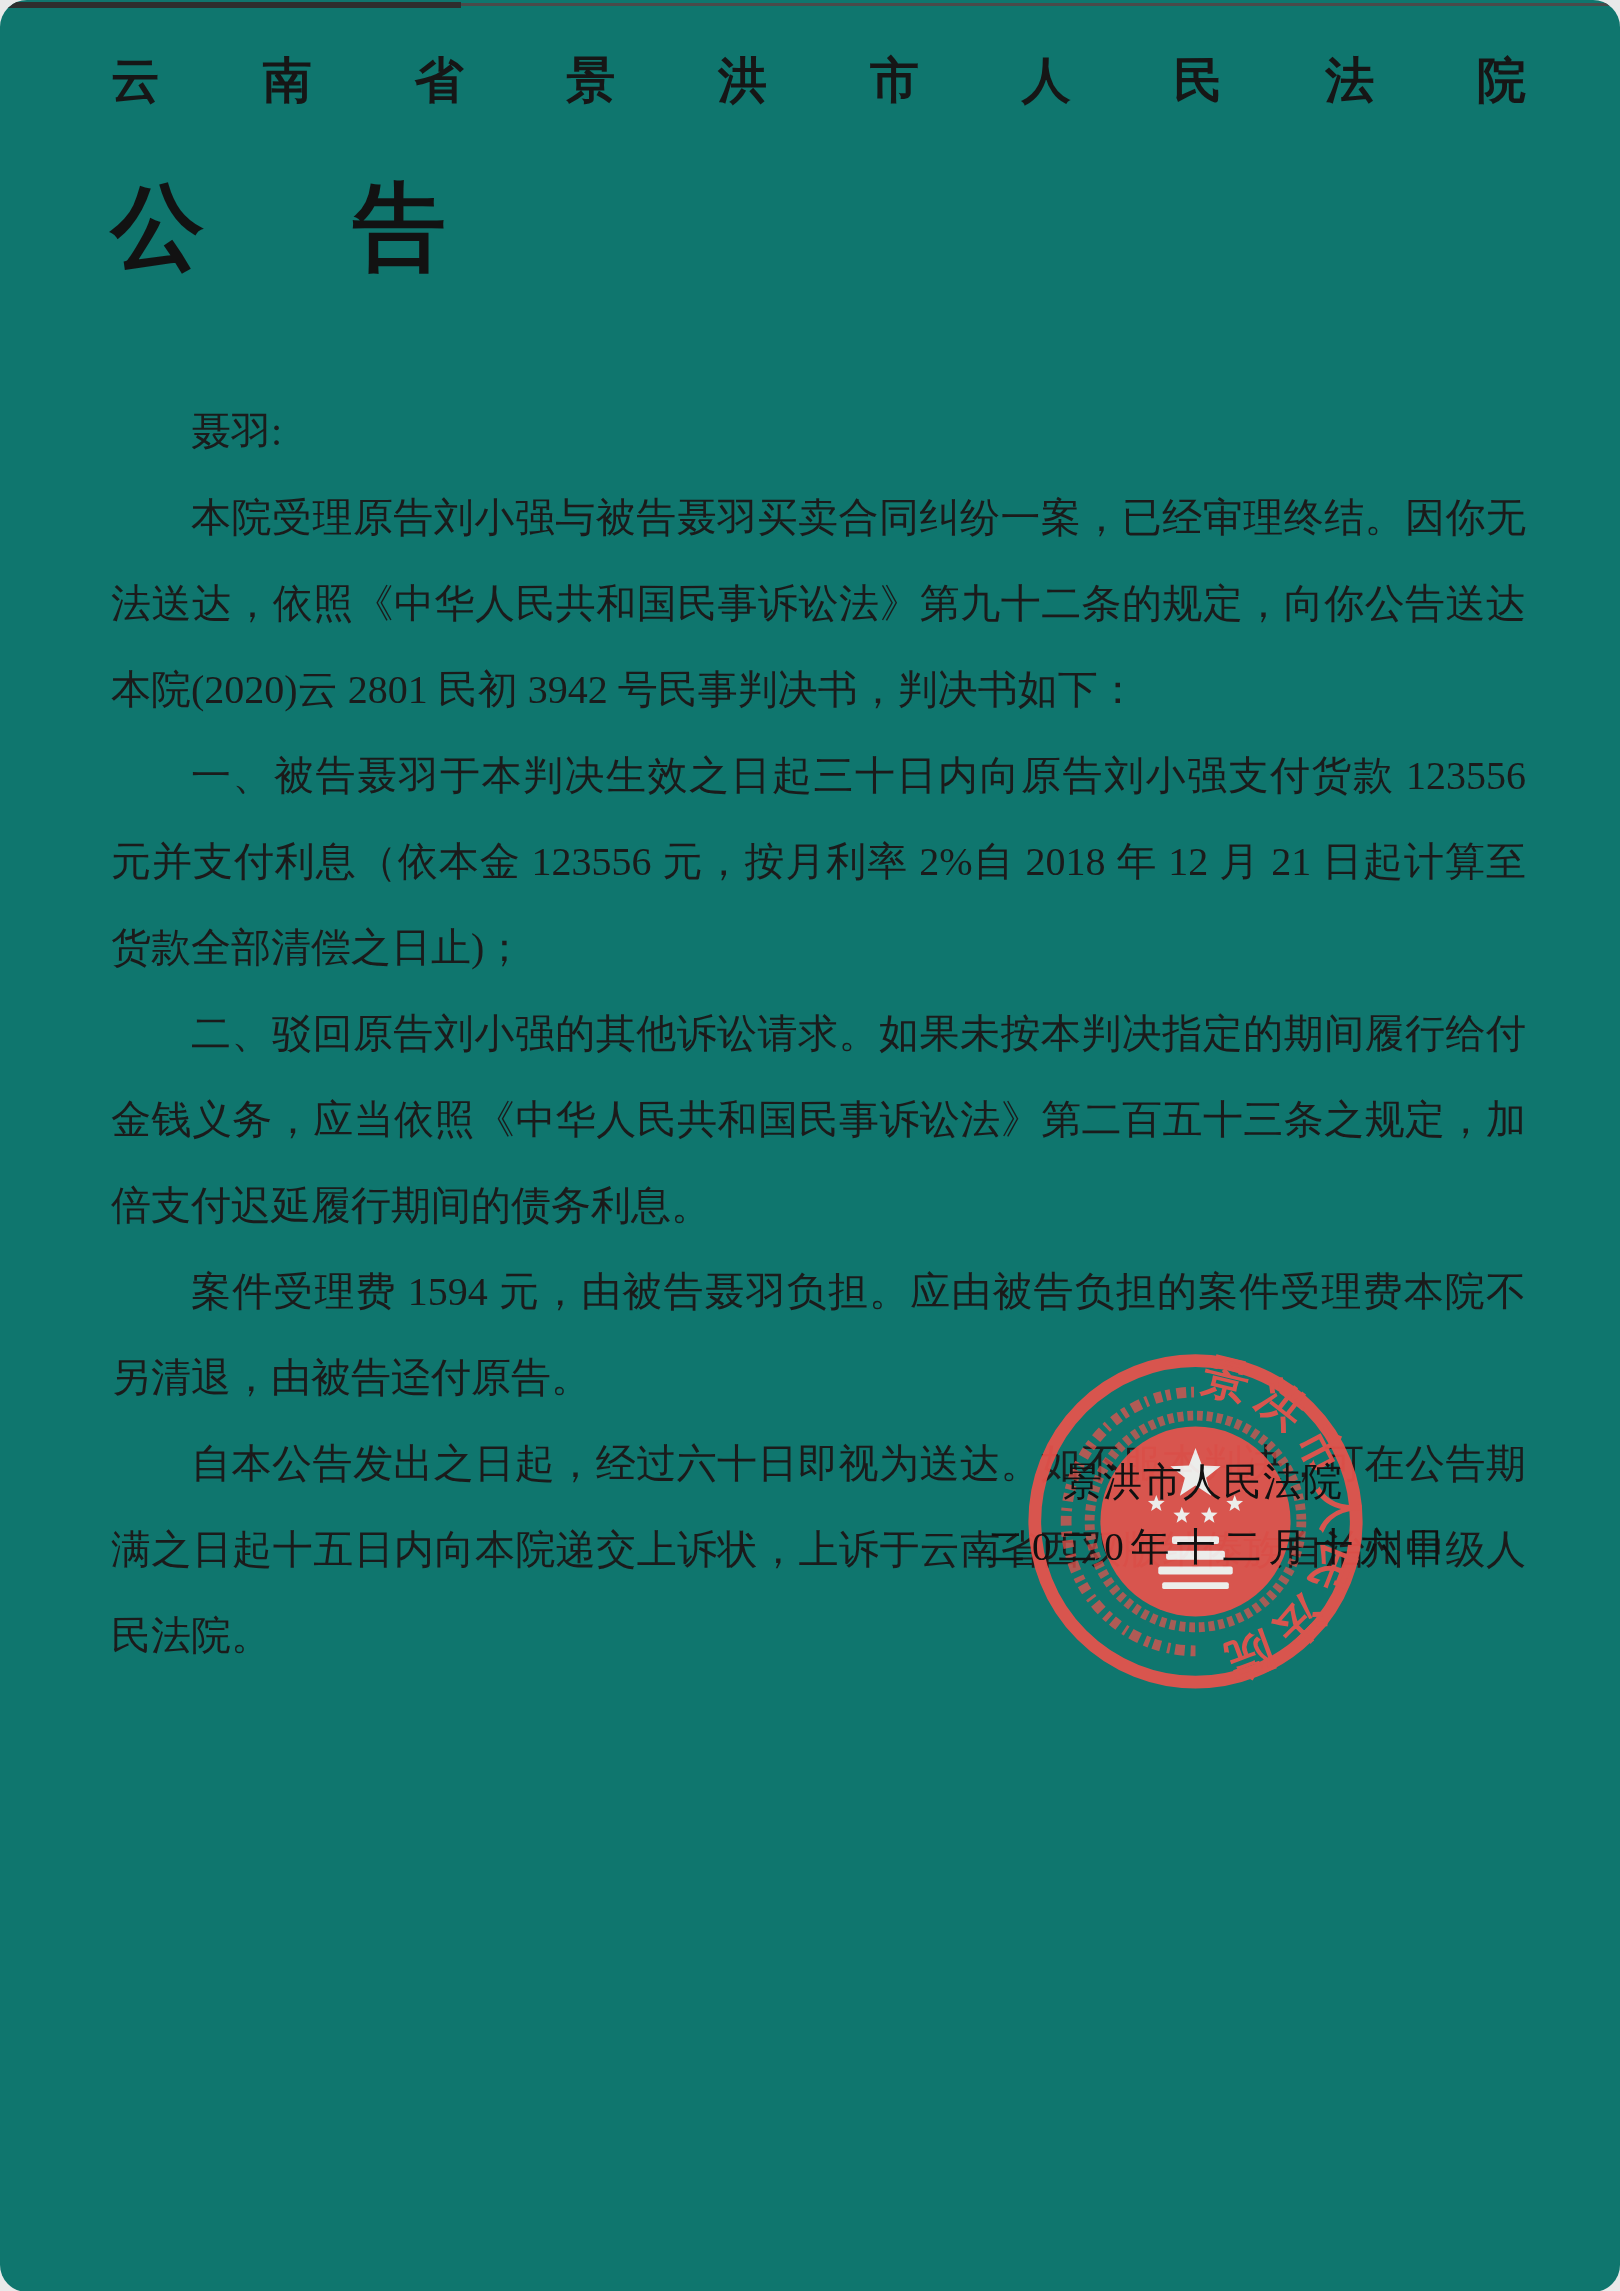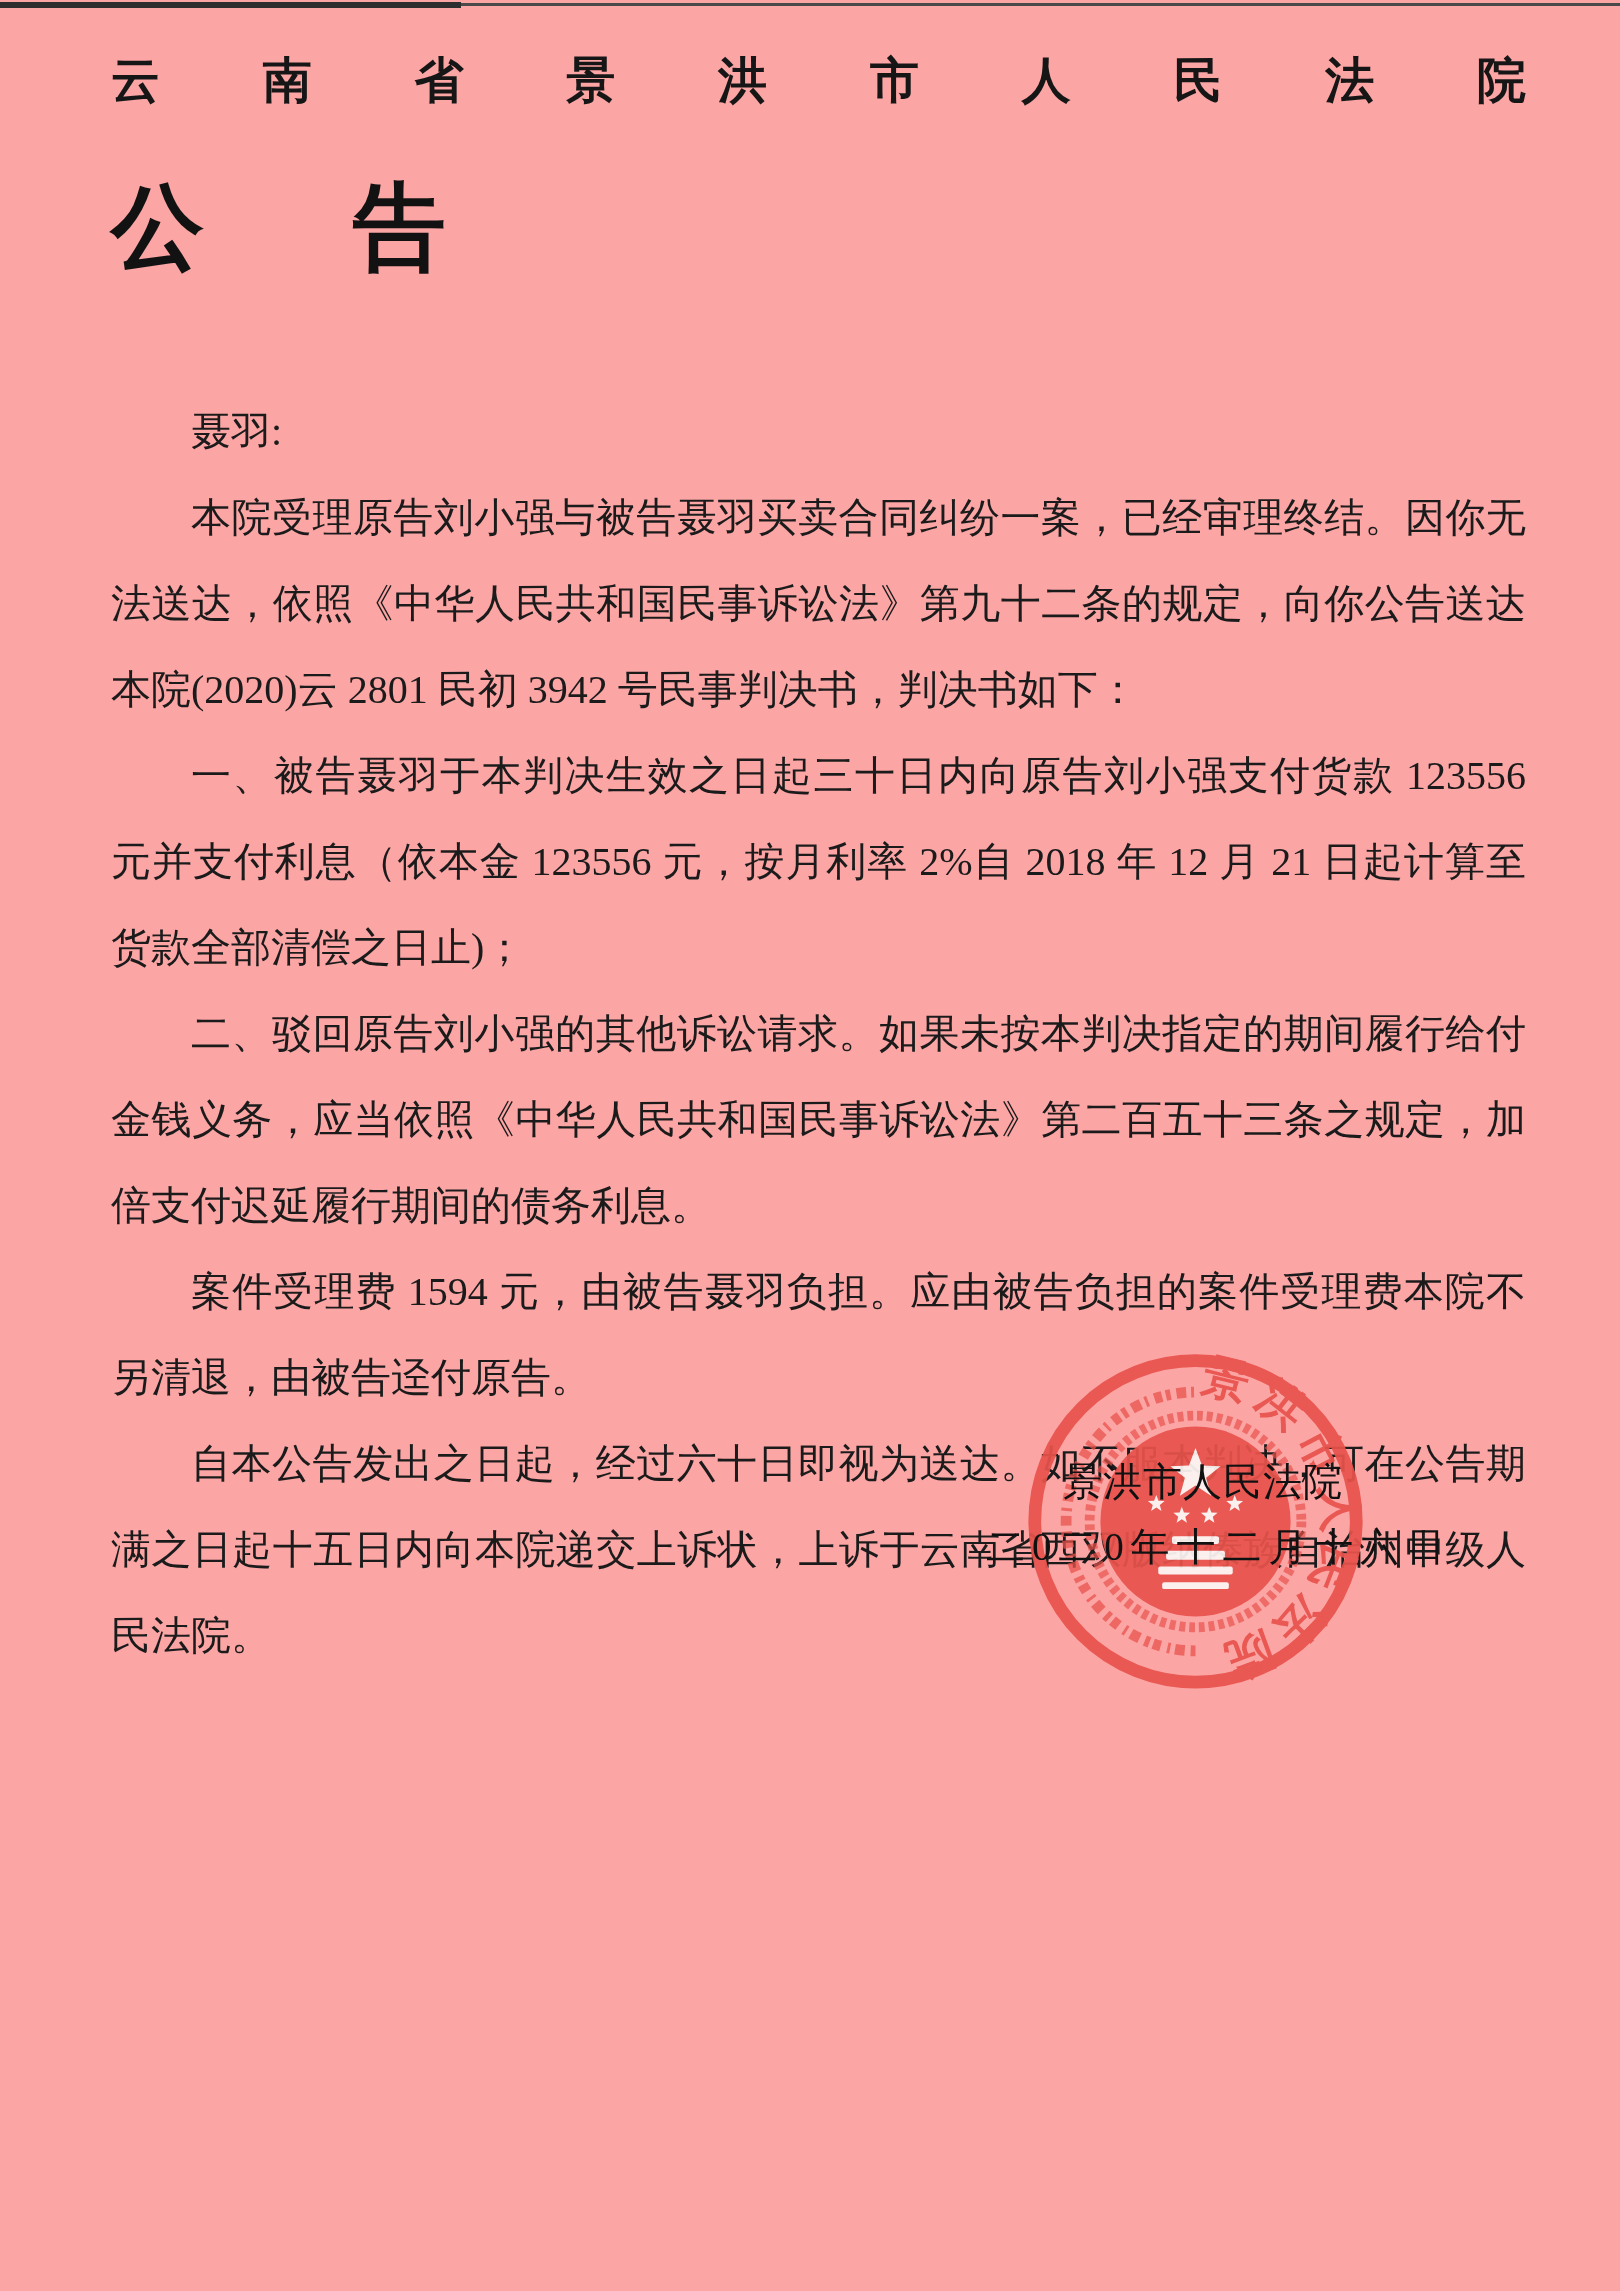--- a/index.html
+++ b/index.html
@@ -1,23 +1,24 @@
 <!DOCTYPE html>
 <html><head>
 <meta charset="utf-8">
 <style>
   html,body{margin:0;padding:0;background:#e9e9e9;}
   .page{
     position:relative;
     width:1620px;height:2292px;
     margin:0 auto;
-    background:#fca5a5;
+    background:#0f766e;
     font-family:"Liberation Serif","DejaVu Serif",serif;
     color:#1c1c1c;
     overflow:hidden;
+    border-radius:27px;
   }
   .scan-line-a{position:absolute;left:0;top:2px;width:461px;height:5.9px;background:#2e2e2e;}
   .scan-line-b{position:absolute;left:461px;top:2.9px;width:1160px;height:2.9px;background:#4a4a4a;}
   .content{position:relative;padding:0 94px 0 111px;}
   .court-title{
     margin:51px 0 0 0;
     font-size:49px;font-weight:700;line-height:59px;
     text-align:justify;text-align-last:justify;
     letter-spacing:0;
     color:#161616;

